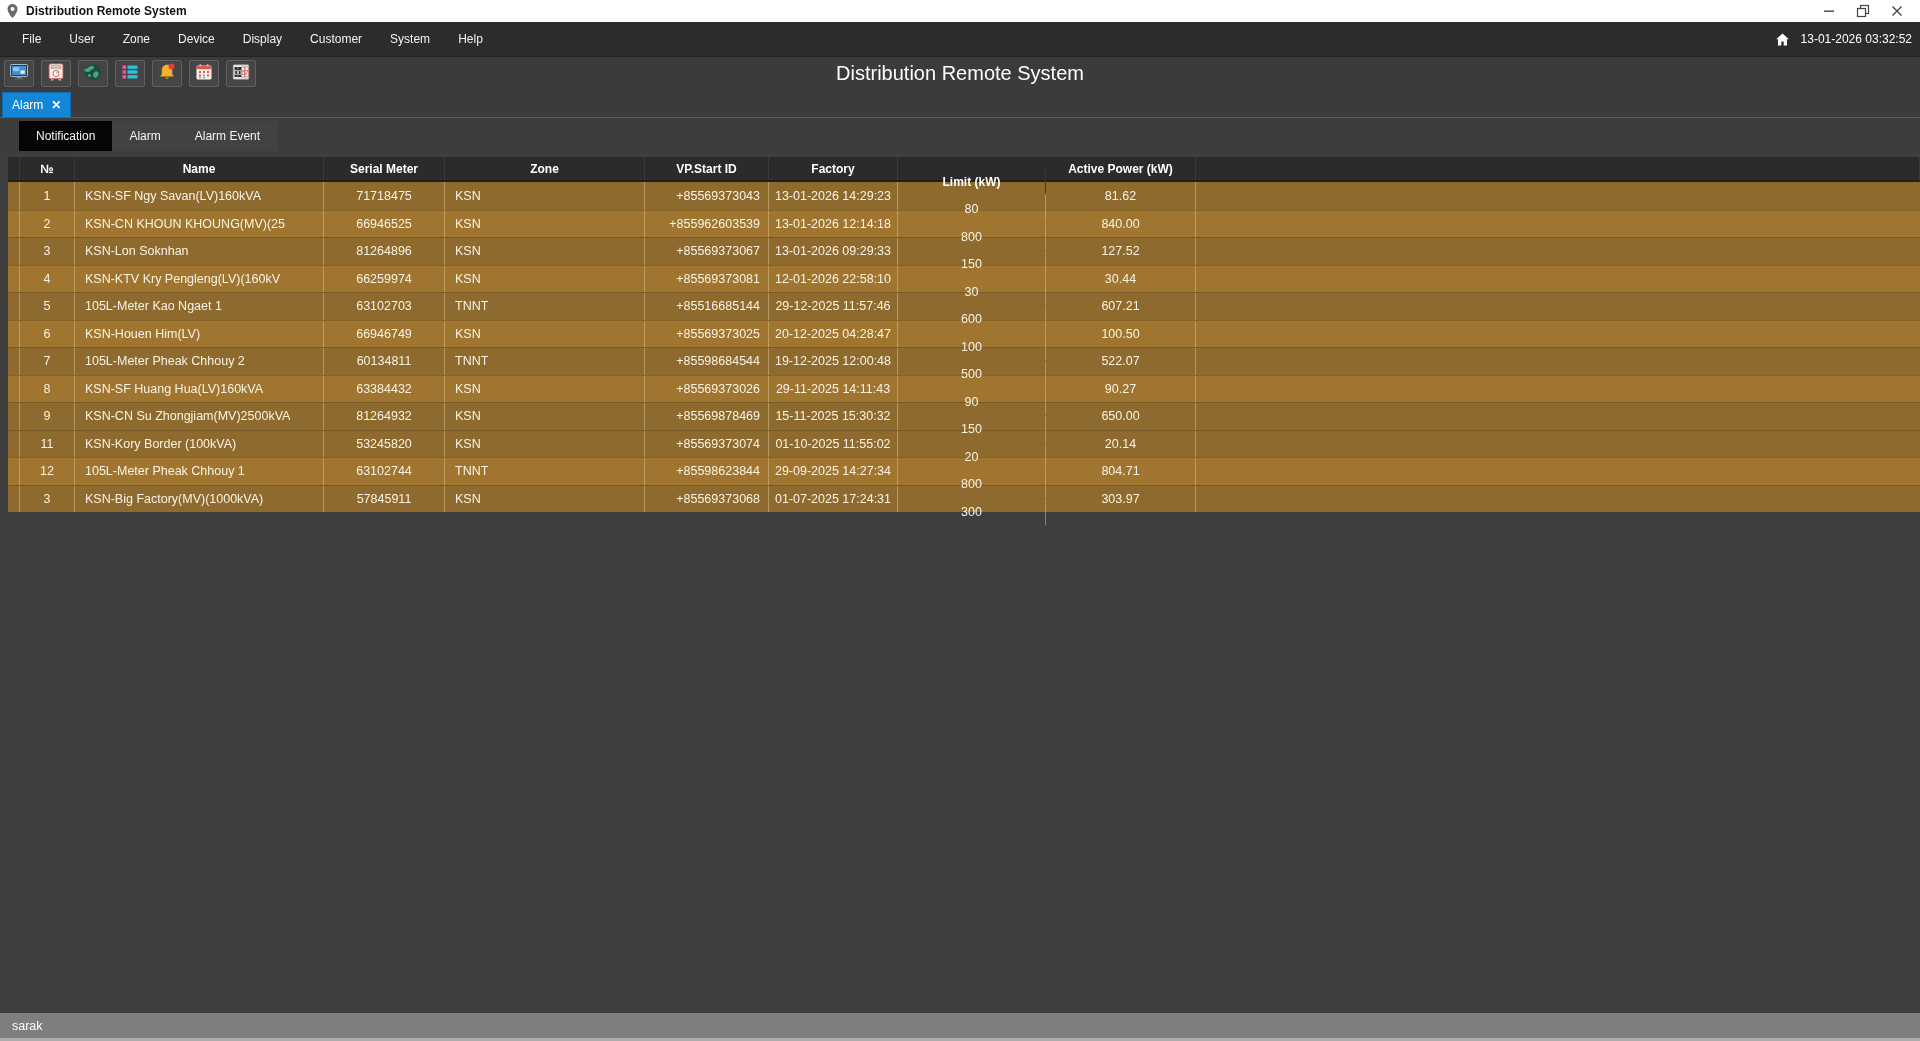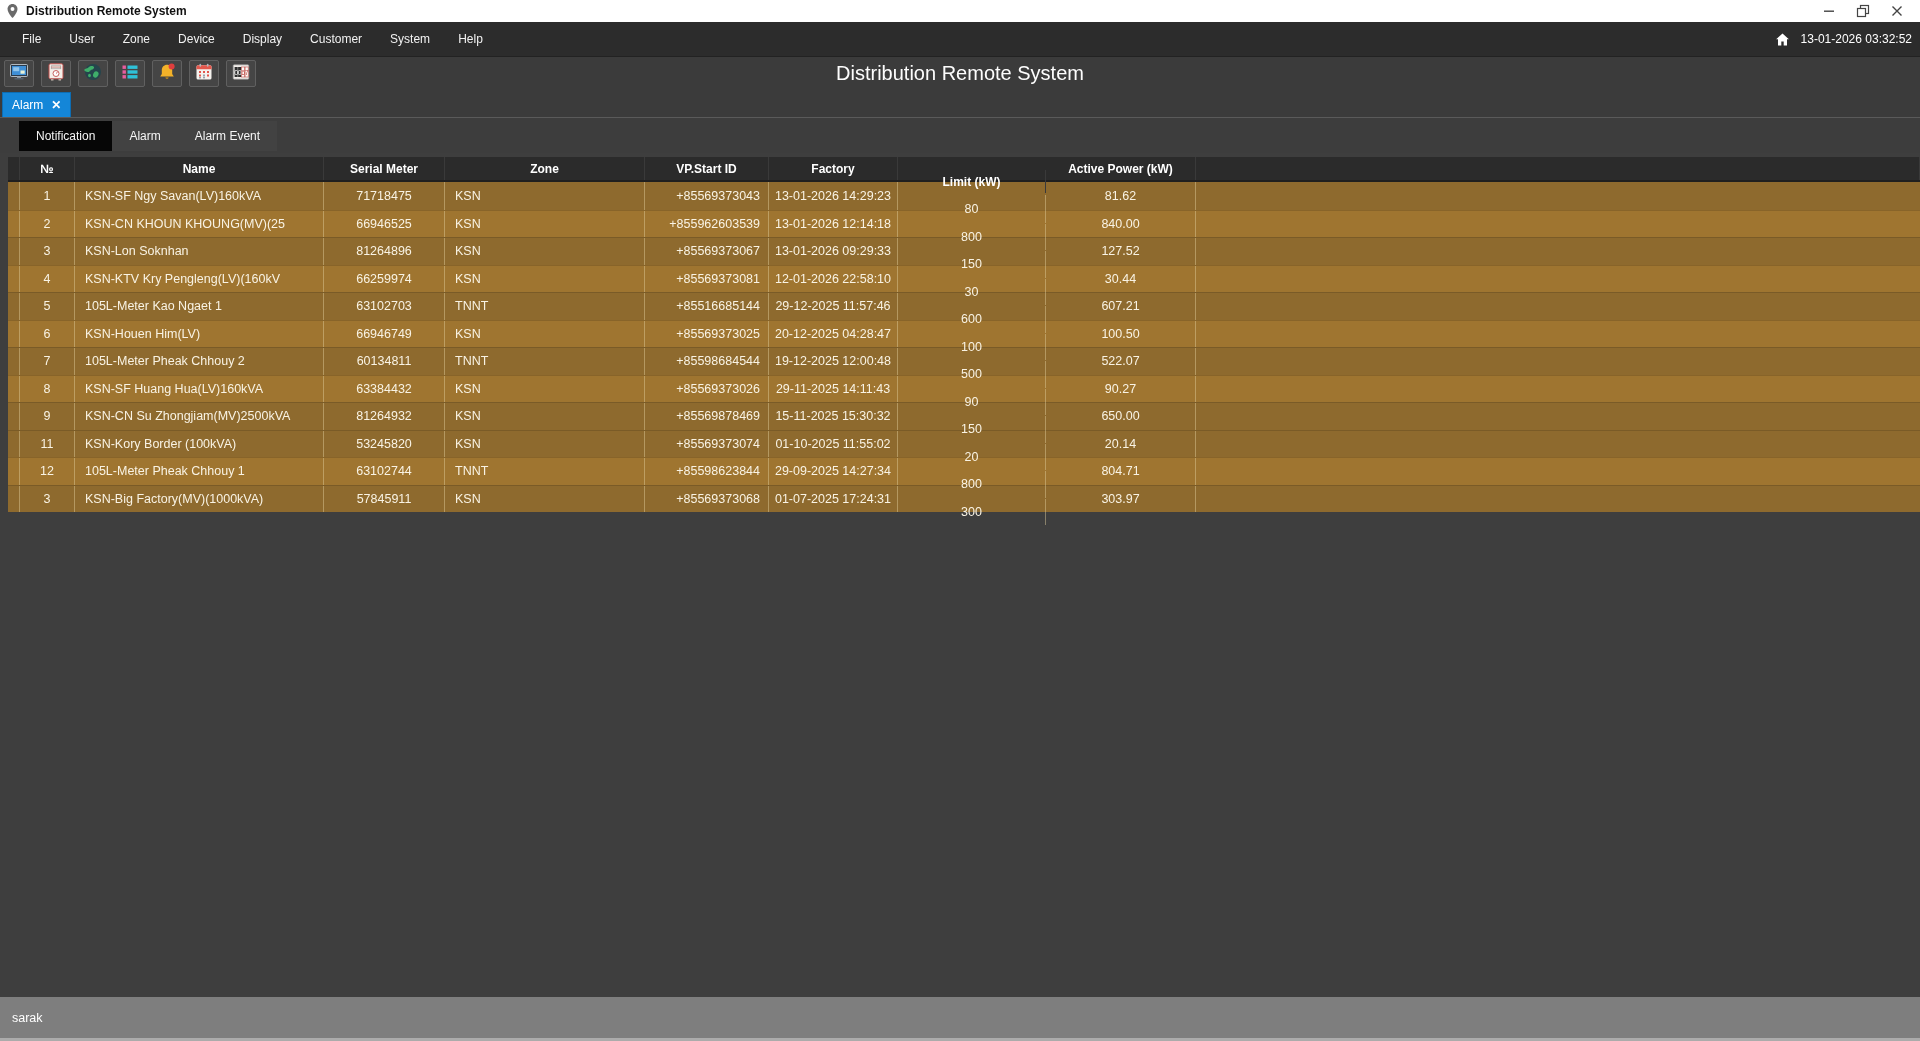--- a/index.html
+++ b/index.html
@@ -55,21 +55,21 @@
   .col-1 { width:249px; flex:0 0 auto; justify-content:flex-start; padding-left:10px; }
   .col-2 { width:121px; flex:0 0 auto; }
   .col-3 { width:200px; flex:0 0 auto; justify-content:flex-start; padding-left:10px; }
   .col-4 { width:124px; flex:0 0 auto; justify-content:flex-end; padding-right:8px; }
   .col-5 { width:129px; flex:0 0 auto; }
   .col-6 { width:148px; flex:0 0 auto;margin-top:13px; }
   .col-7 { width:150px; flex:0 0 auto; }
   .col-filler { flex:1 1 auto; border-right:none; }
 
   
-  .statusbar { position:absolute; left:0; right:0; bottom:0; height:44px; background:#7e7e7e;
+  .statusbar { position:absolute; left:0; right:0; bottom:0; height:28px; background:#7e7e7e;
     border-bottom:3px solid #ababab; display:flex; align-items:center; color:#fff; font-size:12.5px; padding-left:12px; }
 </style>
 </head>
 <body>
 
 <div class="titlebar">
   <span class="appicon">
     <svg viewBox="0 0 16 16" width="15" height="15">
         <path d="M8 0C5 0 2.7 2.3 2.7 5.3 2.7 9.3 8 15 8 15s5.3-5.7 5.3-9.7C13.3 2.3 11 0 8 0z" fill="#6a6a6a"></path>
         <circle cx="8" cy="5.3" r="2.1" fill="#fff"></circle>

